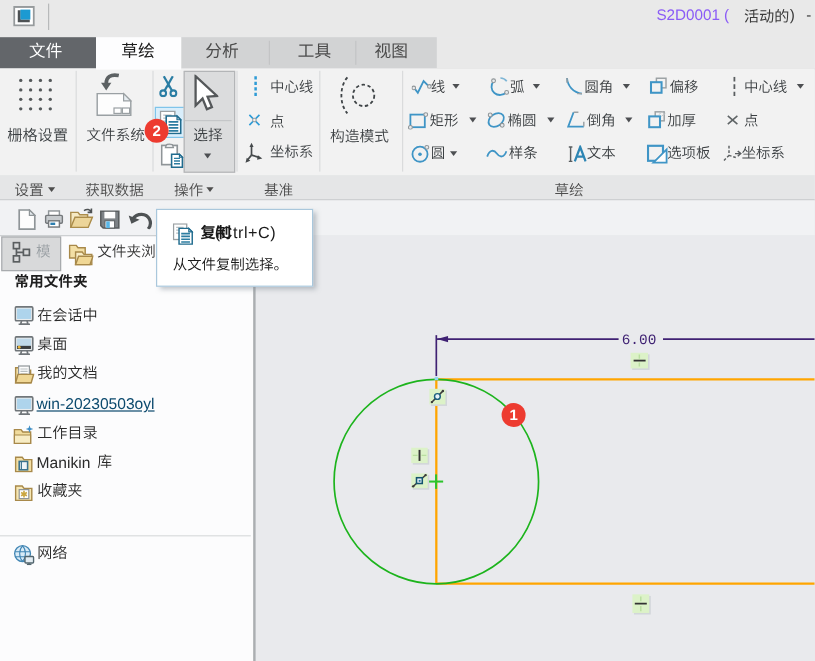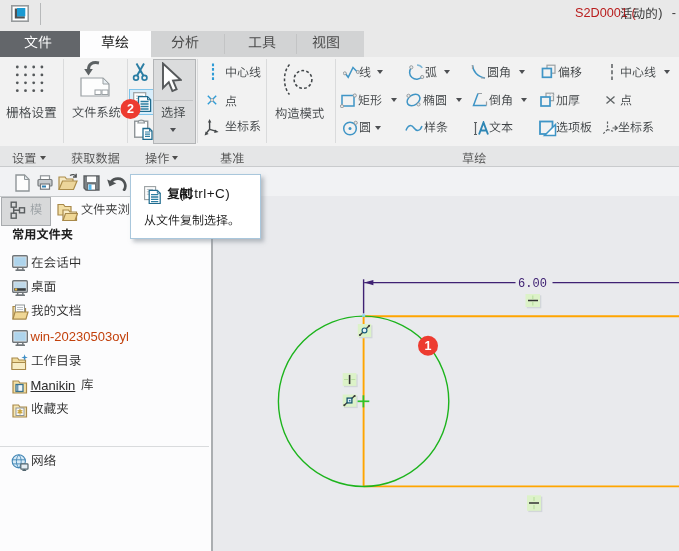--- a/index.html
+++ b/index.html
@@ -112,21 +112,21 @@
 <div style="position:absolute;left:126.7px;top:59px;width:1px;height:84px;z-index:1;background:#dadbdc"></div>
 <div style="position:absolute;left:197.3px;top:59px;width:1px;height:84px;z-index:1;background:#dadbdc"></div>
 <div style="position:absolute;left:266.4px;top:59px;width:1px;height:84px;z-index:1;background:#dadbdc"></div>
 <div style="position:absolute;left:334.5px;top:59px;width:1px;height:84px;z-index:1;background:#dadbdc"></div>
 <div style="position:absolute;left:40px;top:3px;width:1px;height:22px;z-index:1;background:#b7b9ba"></div>
 <svg style="position:absolute;left:11px;top:5px;z-index:5" width="18" height="17" viewBox="0 0 18 17">
 <rect x="0.8" y="0.8" width="16.4" height="15.4" fill="#fff" stroke="#969a9c" stroke-width="1.6"></rect>
 <path d="M5 3.5 V12.4 H13.8" fill="none" stroke="#4e5254" stroke-width="2.4"></path>
 <rect x="6" y="3" width="8.3" height="8.3" fill="#1b9ad2"></rect>
 </svg>
-<div style="position:absolute;left:575px;top:6.7px;font:400 12.7px 'Liberation Sans',sans-serif;color:#b91c1c;line-height:1;white-space:pre;z-index:5;">S2D0001 (</div>
+<div style="position:absolute;left:547px;top:6.7px;font:400 12.7px 'Liberation Sans',sans-serif;color:#8b5cf6;line-height:1;white-space:pre;z-index:5;">S2D0001 (</div>
 <svg style="position:absolute;left:619.8px;top:6.7px;fill:#3a3a3a;z-index:5;" width="37.8" height="12.6" viewBox="0 0 3000 1000">
     <use href="#g0" x="0"></use>
     <use href="#g1" x="1000"></use>
     <use href="#g2" x="2000"></use>
   </svg>
 <div style="position:absolute;left:658.2px;top:6.7px;font:400 12.7px 'Liberation Sans',sans-serif;color:#3a3a3a;line-height:1;white-space:pre;z-index:5;letter-spacing:0.8px;">)  -</div>
 <svg style="position:absolute;left:23.5px;top:34.8px;fill:#ffffff;z-index:3;" width="28" height="14" viewBox="0 0 2000 1000">
     <use href="#g3" x="0"></use>
     <use href="#g4" x="1000"></use>
   </svg>
@@ -500,38 +500,38 @@
     <use href="#g71" x="0"></use>
     <use href="#g72" x="1000"></use>
     <use href="#g27" x="2000"></use>
     <use href="#g73" x="3000"></use>
   </svg>
 <svg style="position:absolute;left:11.5px;top:329.6px;z-index:4" width="17" height="16" viewBox="0 0 17 16">
 <rect x="0.7" y="0.7" width="14.6" height="11.6" rx="1" fill="#e8ecee" stroke="#70767a" stroke-width="1.4"></rect>
     <rect x="2.2" y="2.2" width="11.6" height="8.6" fill="#aed4ec"></rect>
 <path d="M6 12.5 L5.2 15 H11.3 L10.5 12.5 M3.5 15.2 H13" stroke="#70767a" stroke-width="1.4" fill="none"></path>
   </svg>
-<div style="position:absolute;left:30.5px;top:330.3px;font:400 13px 'Liberation Sans',sans-serif;color:#c2410c;line-height:1;white-space:pre;z-index:4;">win-20230503oyl</div>
+<div style="position:absolute;left:30.5px;top:330.3px;font:400 13px 'Liberation Sans',sans-serif;color:#0c4a6e;line-height:1;white-space:pre;z-index:4;text-decoration:underline;">win-20230503oyl</div>
 <svg style="position:absolute;left:11px;top:353.7px;z-index:4" width="18" height="17" viewBox="0 0 18 17">
 <path d="M1 15.5 V4 H6.5 L8 6 H14.5 V15.5 Z" fill="#f1dc9e" stroke="#a8894a" stroke-width="1.2"></path>
 <path d="M1 8.5 H14.5 V15.5 H1 Z" fill="#f7ecc4" stroke="#a8894a" stroke-width="1"></path>
 <path d="M13.6 0.3 L14.4 2.7 L16.8 3.5 L14.4 4.3 L13.6 6.7 L12.8 4.3 L10.4 3.5 L12.8 2.7 Z" fill="#3e8ec6"></path>
   </svg>
 <svg style="position:absolute;left:30.5px;top:353.9px;fill:#2b2b2b;z-index:4;" width="50.4" height="12.6" viewBox="0 0 4000 1000">
     <use href="#g74" x="0"></use>
     <use href="#g20" x="1000"></use>
     <use href="#g75" x="2000"></use>
     <use href="#g76" x="3000"></use>
   </svg>
 <svg style="position:absolute;left:11.5px;top:378.0px;z-index:4" width="17" height="16" viewBox="0 0 17 16">
 <path d="M1 15 V3 H6.5 L8 5 H14.5 V15 Z" fill="#f3dfa5" stroke="#a8894a" stroke-width="1.2"></path>
 <rect x="4" y="6.5" width="7" height="7" fill="#eef4f8" stroke="#39728f" stroke-width="1.3"></rect>
 <path d="M5.8 6.5 V13.5" stroke="#39728f" stroke-width="1"></path>
   </svg>
-<div style="position:absolute;left:30.5px;top:378.7px;font:400 13px 'Liberation Sans',sans-serif;color:#2b2b2b;line-height:1;white-space:pre;z-index:4;text-decoration:underline;">Manikin</div>
+<div style="position:absolute;left:30.5px;top:378.7px;font:400 13px 'Liberation Sans',sans-serif;color:#2b2b2b;line-height:1;white-space:pre;z-index:4;">Manikin</div>
 <svg style="position:absolute;left:80.5px;top:378.2px;fill:#2b2b2b;z-index:4;" width="12.6" height="12.6" viewBox="0 0 1000 1000">
     <use href="#g77" x="0"></use>
   </svg>
 <svg style="position:absolute;left:11.5px;top:402.2px;z-index:4" width="17" height="16" viewBox="0 0 17 16">
 <path d="M1 15 V3 H6.5 L8 5 H14.5 V15 Z" fill="#f6e7b4" stroke="#a8894a" stroke-width="1.2"></path>
 <rect x="4" y="6" width="8" height="7.5" fill="#fdfdfd" stroke="#8f9598" stroke-width="1"></rect>
 <path d="M8 7 L8 12.5 M5.6 8.4 L10.4 11.1 M10.4 8.4 L5.6 11.1" stroke="#caa53e" stroke-width="1.3"></path>
   </svg>
 <svg style="position:absolute;left:30.5px;top:402.4px;fill:#2b2b2b;z-index:4;" width="37.8" height="12.6" viewBox="0 0 3000 1000">
     <use href="#g78" x="0"></use>

